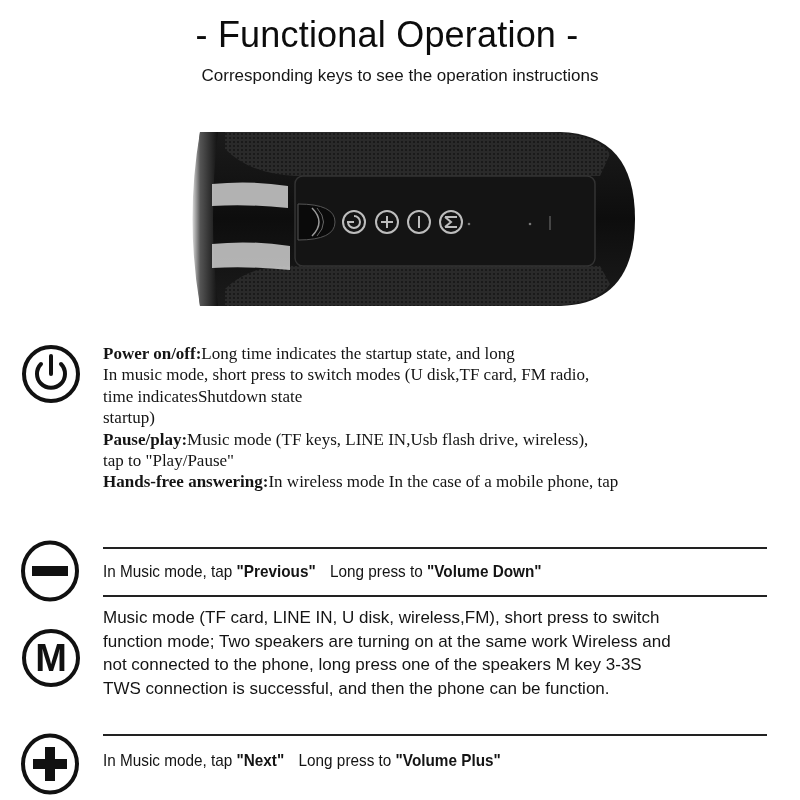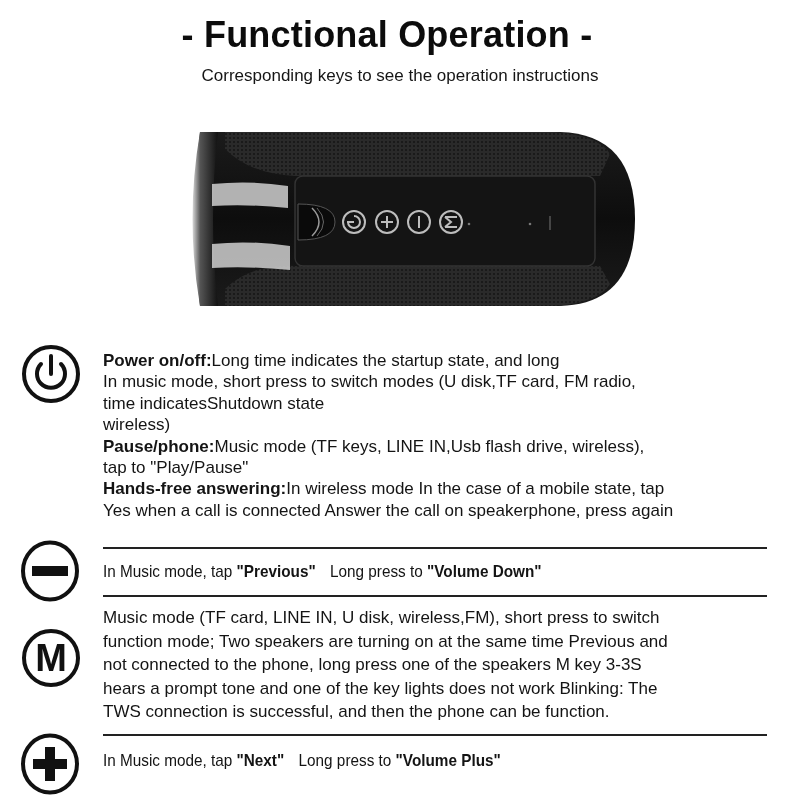--- a/index.html
+++ b/index.html
@@ -3,21 +3,21 @@
   <meta charset="utf-8">
   <style>
     html, body { margin: 0; padding: 0; }
     body {
       width: 800px; height: 800px; overflow: hidden;
       background: #ffffff; position: relative;
       font-family: "Liberation Sans", sans-serif; color: #111;
     }
     .title {
       position: absolute; left: 0; top: 14px; width: 774px;
-      text-align: center; font-weight: bold; font-size: 36px; letter-spacing: 0.2px;
+      text-align: center; font-weight: normal; font-size: 36px; letter-spacing: 0.2px;
       color: #0c0c0c;
     }
     .subtitle {
       position: absolute; left: 0; top: 66px; width: 800px;
       text-align: center; font-size: 17px; color: #151515;
     }
     
     .speaker { position: absolute; left: 180px; top: 124px; width: 455px; height: 190px; }
 
     .icon { position: absolute; }
@@ -85,52 +85,50 @@
   <circle cx="289" cy="100" r="1.3" fill="#777"></circle>
   <circle cx="350" cy="100" r="1.3" fill="#777"></circle>
   <line x1="370" y1="92" x2="370" y2="106" stroke="#777" stroke-width="1"></line>
 </svg>
 
 <svg class="icon" style="left:21px;top:344px" width="60" height="60" viewBox="0 0 60 60">
   <circle cx="30" cy="30" r="27" fill="none" stroke="#111" stroke-width="4"></circle>
   <path d="M20 20 A14 14 0 1 0 40 20" fill="none" stroke="#111" stroke-width="4" stroke-linecap="round"></path>
   <line x1="30" y1="12" x2="30" y2="30" stroke="#111" stroke-width="4" stroke-linecap="round"></line>
 </svg>
-<div class="row-text" style="top:350px;">
+<div class="row-text" style="top:343px;font-family:Liberation Serif, serif;">
   <div><b>Power on/off:</b><span>Long time indicates the startup state, and long</span></div>
   <div>In music mode, short press to switch modes (U disk,TF card, FM radio,</div>
   <div>time indicatesShutdown state</div>
-  <div>wireless)</div>
-  <div><b>Pause/phone:</b><span>Music mode (TF keys, LINE IN,Usb flash drive, wireless),</span></div>
+  <div>startup)</div>
+  <div><b>Pause/play:</b><span>Music mode (TF keys, LINE IN,Usb flash drive, wireless),</span></div>
   <div>tap to "Play/Pause"</div>
-  <div><b>Hands-free answering:</b><span>In wireless mode In the case of a mobile state, tap</span></div>
-  <div>Yes when a call is connected Answer the call on speakerphone, press again</div>
+  <div><b>Hands-free answering:</b><span>In wireless mode In the case of a mobile phone, tap</span></div>
 </div>
 
 <div class="divider" style="top:547px;"></div>
 
 <svg class="icon" style="left:20px;top:540px" width="60" height="62" viewBox="0 0 60 62">
   <ellipse cx="30" cy="31" rx="27" ry="28.5" fill="none" stroke="#111" stroke-width="4"></ellipse>
   <rect x="12" y="26" width="36" height="10" fill="#111"></rect>
 </svg>
 <div class="row-text cond" style="top:561px;">
   <span>In Music mode, tap </span><b>"Previous"</b><span class="sp"></span><span>Long press to </span><b>"Volume Down"</b>
 </div>
 
 <div class="divider" style="top:595px;"></div>
 
 <svg class="icon" style="left:21px;top:628px" width="60" height="60" viewBox="0 0 60 60">
   <circle cx="30" cy="30" r="27" fill="none" stroke="#111" stroke-width="4"></circle>
   <text x="30" y="43" text-anchor="middle" font-family="Liberation Sans, sans-serif" font-weight="bold" font-size="38" fill="#111">M</text>
 </svg>
 <div class="row-text" style="top:606px;line-height:23.5px;">
   <div>Music mode (TF card, LINE IN, U disk, wireless,FM), short press to switch</div>
-  <div>function mode; Two speakers are turning on at the same time Previous and</div>
+  <div>function mode; Two speakers are turning on at the same work Wireless and</div>
   <div>not connected to the phone, long press one of the speakers M key 3-3S</div>
-  <div>hears a prompt tone and one of the key lights does not work Blinking: The</div>
   <div>TWS connection is successful, and then the phone can be function.</div>
 </div>
 
 <div class="divider" style="top:734px;"></div>
 
 <svg class="icon" style="left:20px;top:733px" width="60" height="62" viewBox="0 0 60 62">
   <ellipse cx="30" cy="31" rx="27" ry="28.5" fill="none" stroke="#111" stroke-width="4"></ellipse>
   <rect x="13" y="26" width="34" height="10" fill="#111"></rect>
   <rect x="25" y="14" width="10" height="34" fill="#111"></rect>
 </svg>

